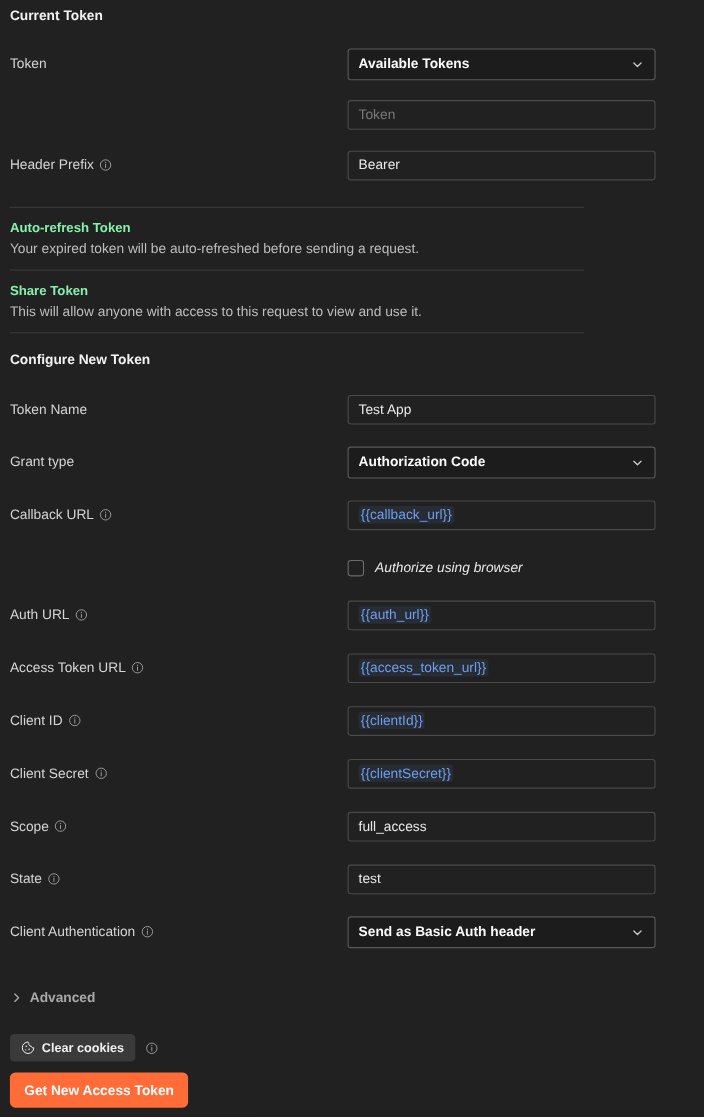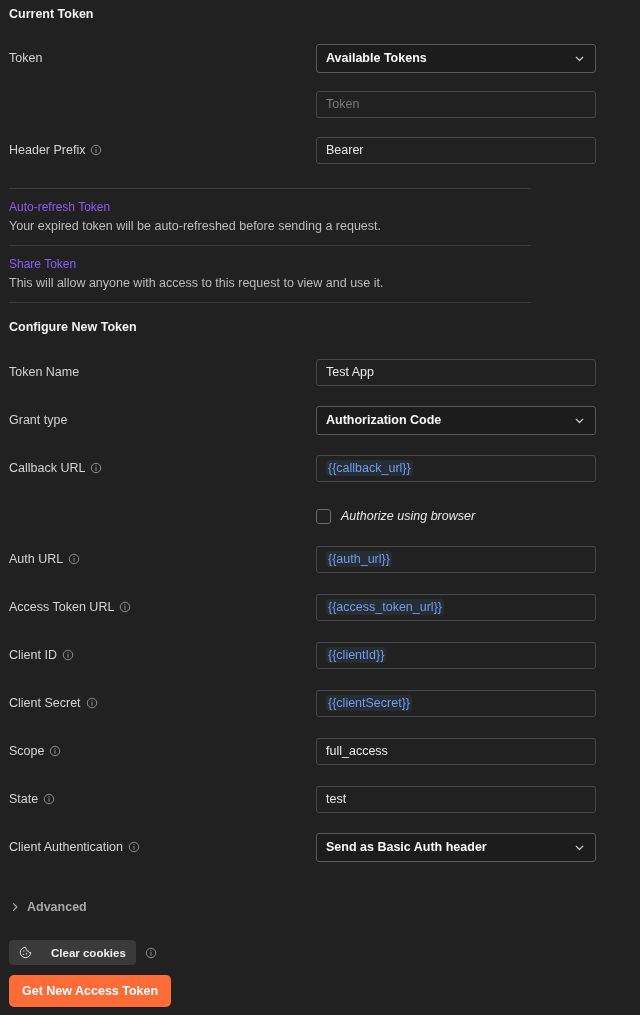--- a/index.html
+++ b/index.html
@@ -102,22 +102,22 @@
     background: rgba(80,120,200,0.12);
     border-radius: 3px;
     padding: 1px 2px;
     font-size: 12.5px;
   }
 
   
   .band { padding: 11px 9px 12px 9px; }
   .band-title {
     font-size: 12px;
-    font-weight: normal;
-    color: #8b5cf6;
+    font-weight: bold;
+    color: #86efac;
     margin-bottom: 5px;
   }
   .band-desc { font-size: 12.5px; color: #bdbdbd; }
 
   .divider {
     height: 1px;
     background: #3a3a3a;
     margin: 0 9px 0 9px;
   }
 
@@ -151,21 +151,21 @@
   }
   .chev-right { width: 12px; height: 12px; display: inline-flex; flex: 0 0 12px; }
   .chev-right svg { width: 12px; height: 12px; display: block; }
 
   
   .btn-area { padding-left: 9px; }
   .btn-cookie-row { display: flex; align-items: center; gap: 9px; }
   .btn-cookies {
     display: inline-flex;
     align-items: center;
-    gap: 19px;
+    gap: 6px;
     background: #3a3a3a;
     color: #f0f0f0;
     font-size: 11.5px;
     font-weight: bold;
     border: none;
     border-radius: 4px;
     padding: 6px 10px;
     font-family: inherit;
     cursor: pointer;
   }

